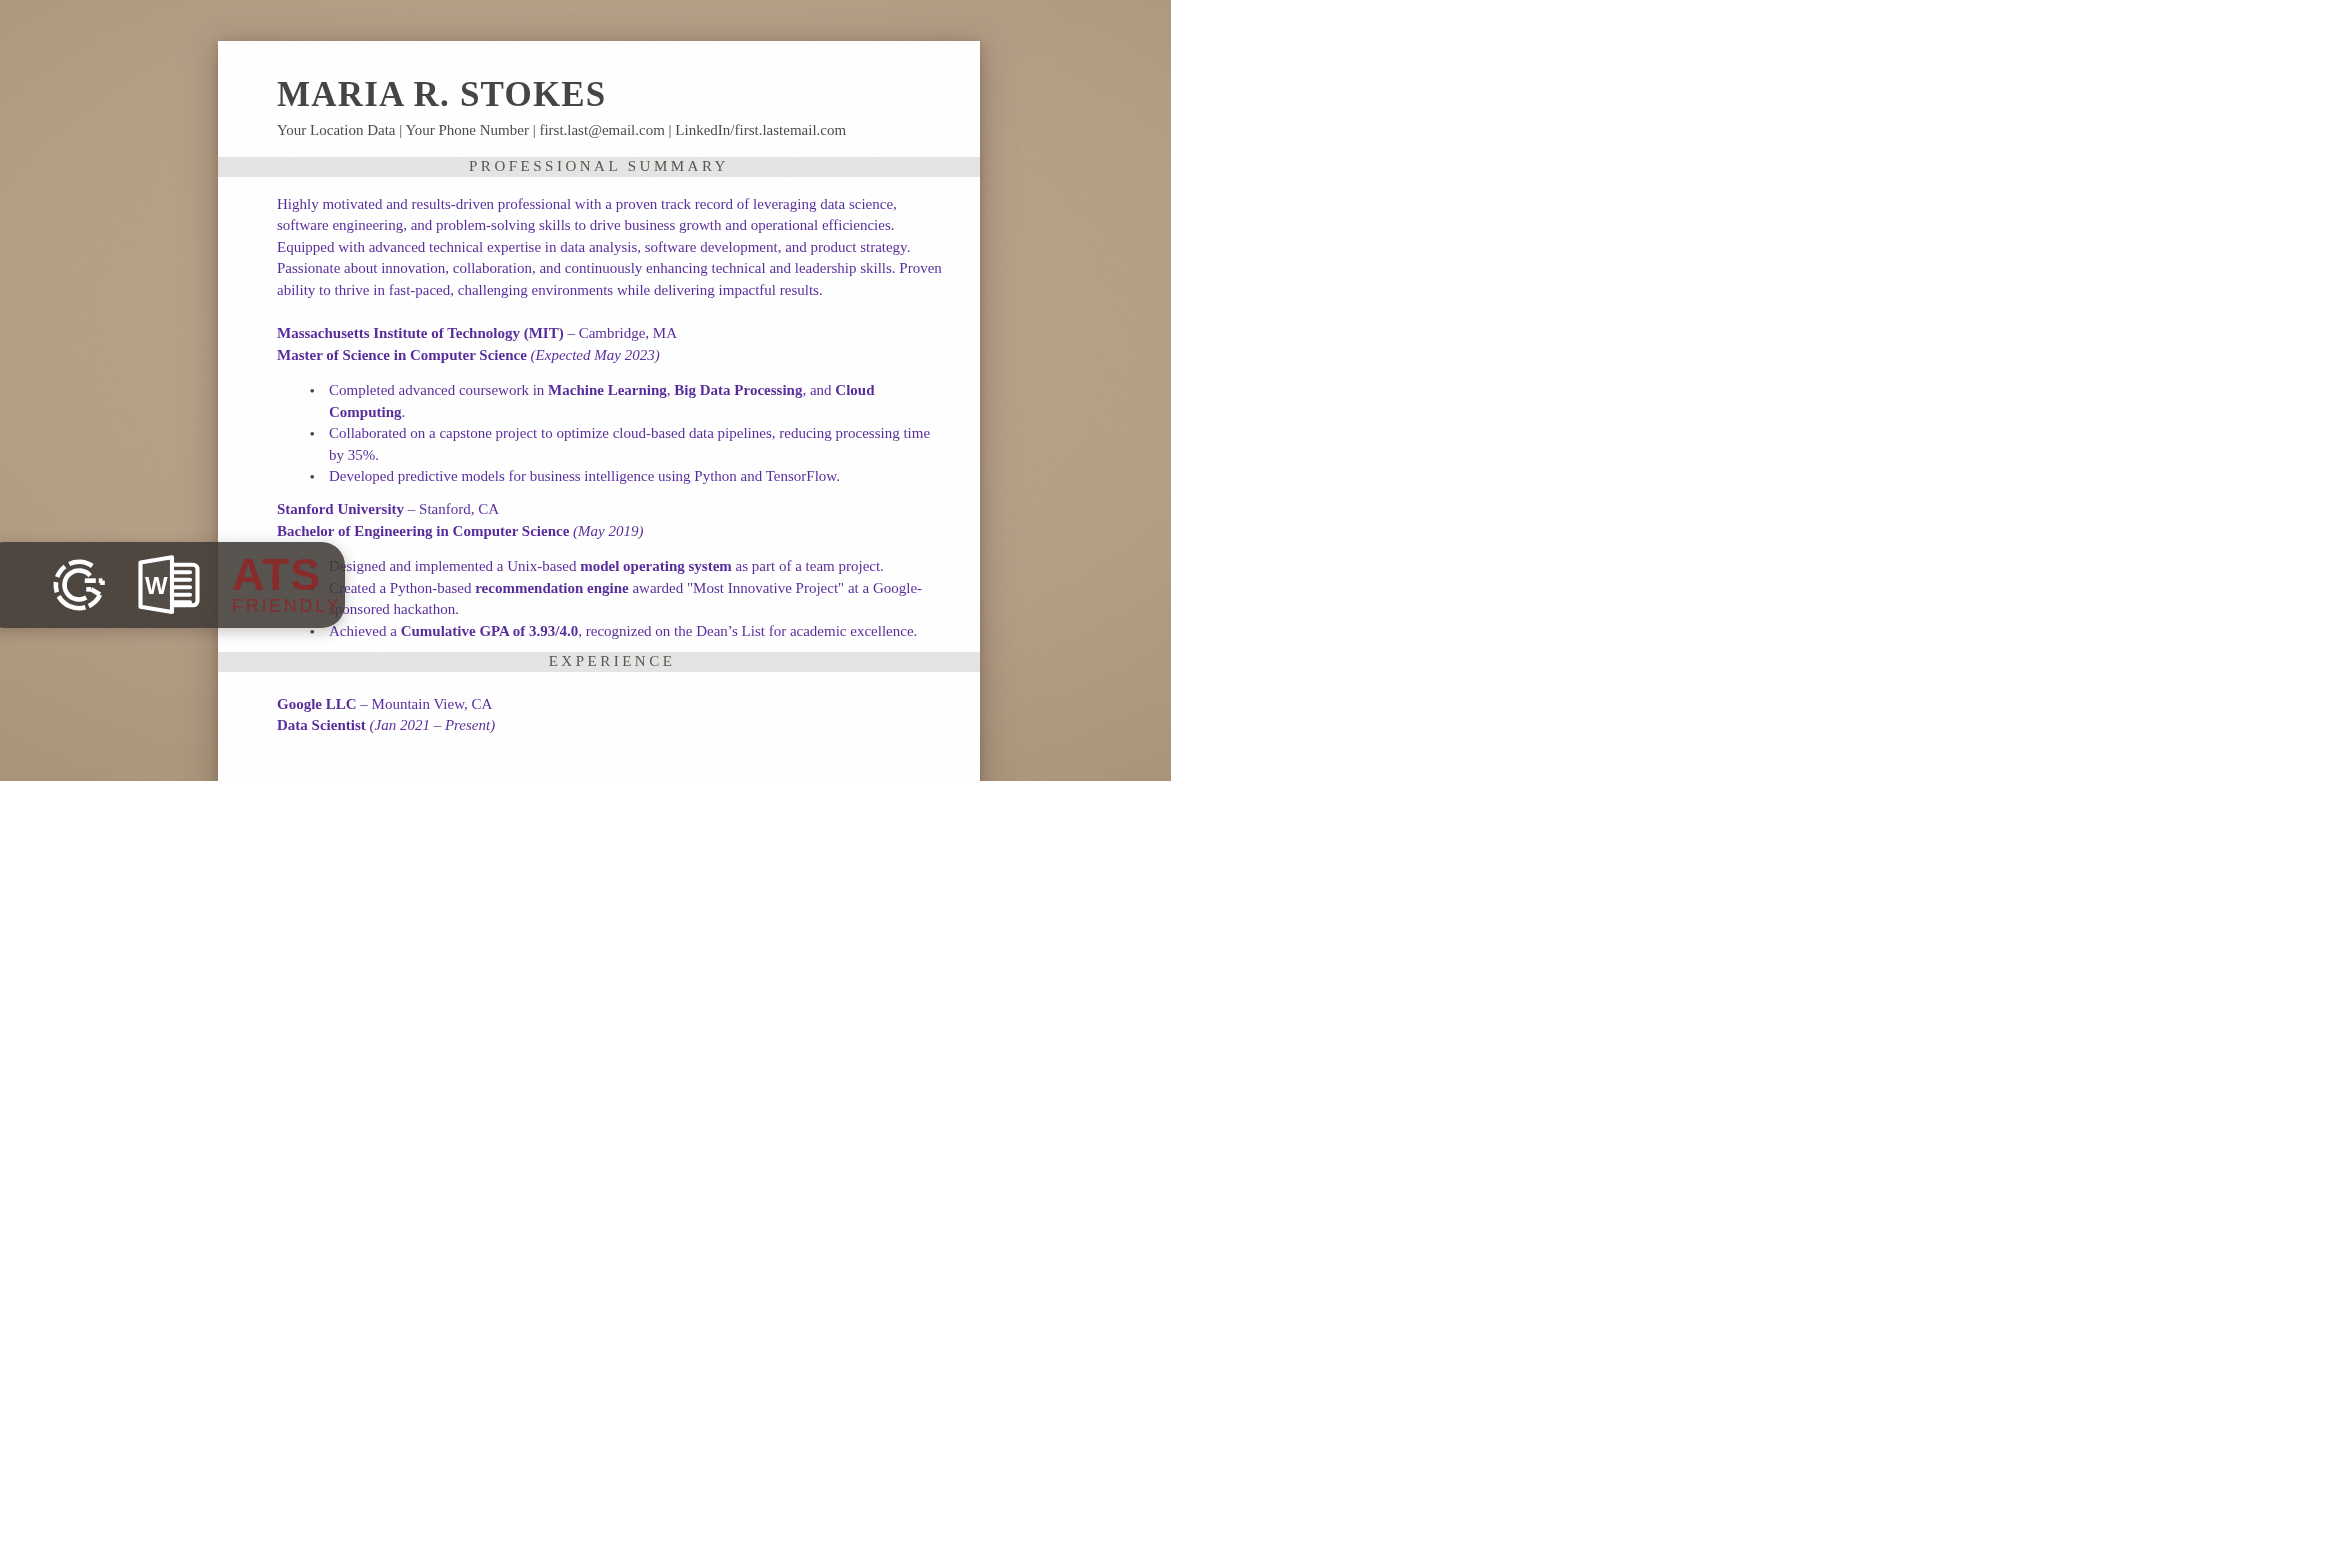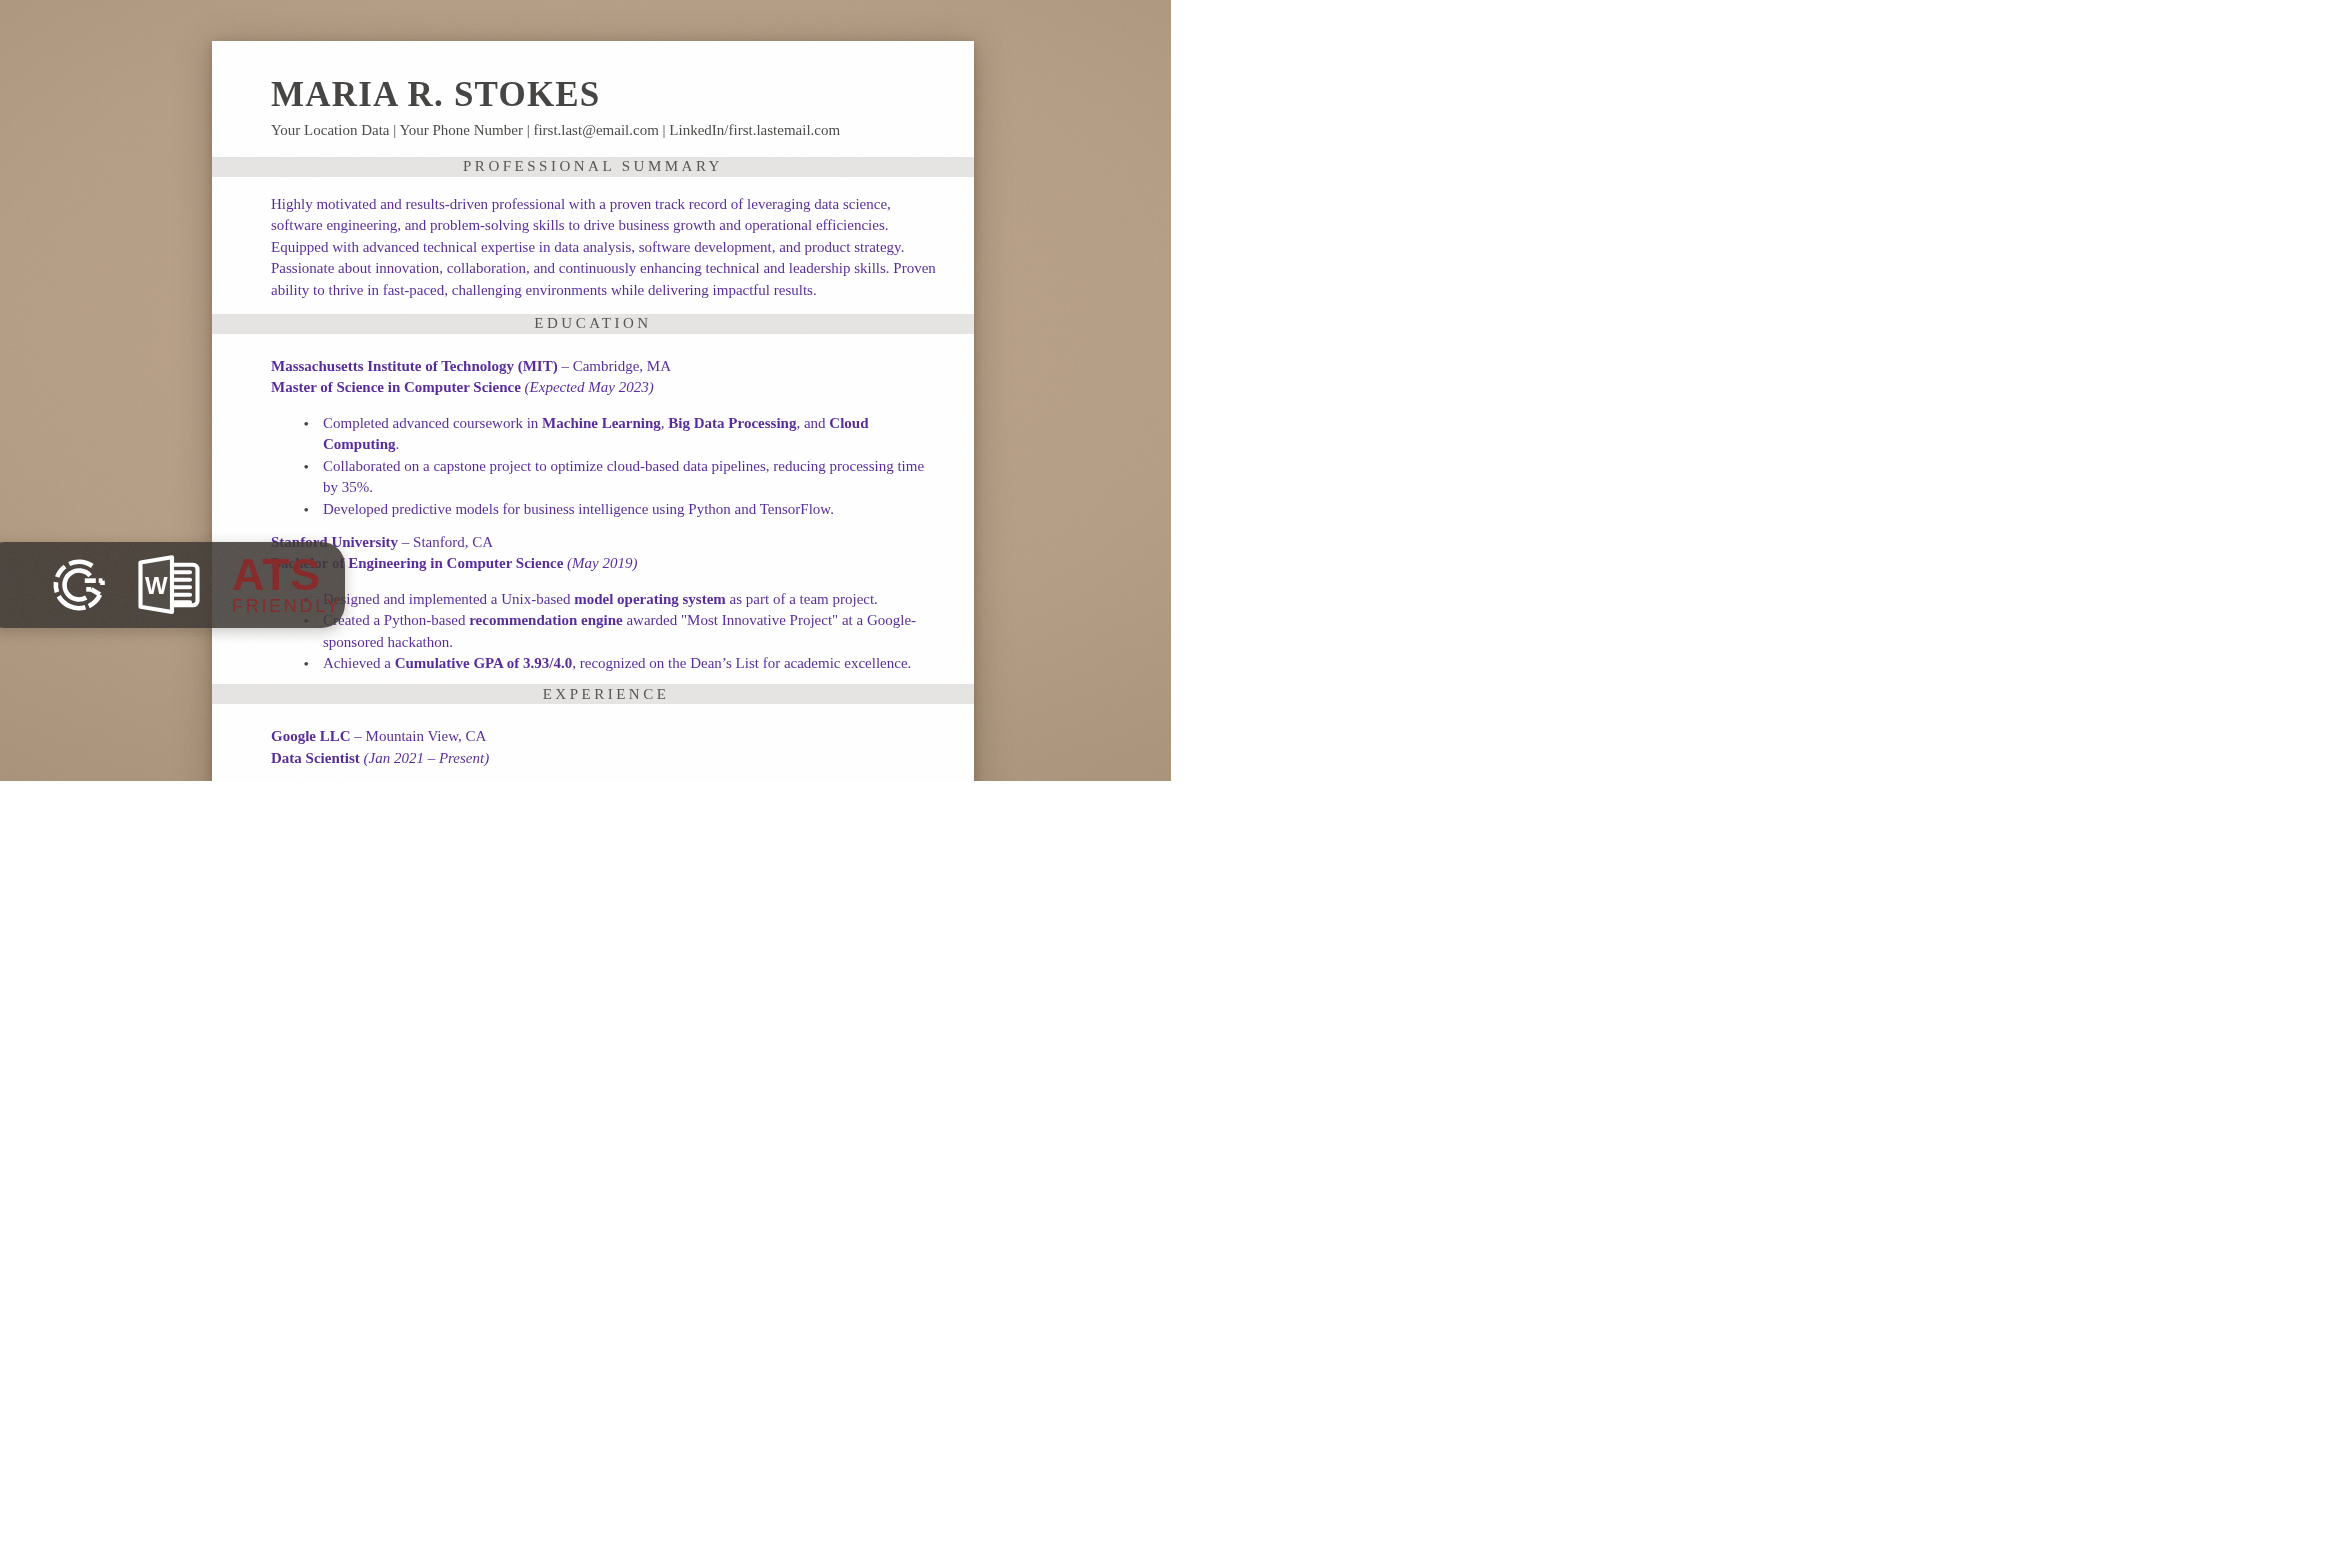--- a/index.html
+++ b/index.html
@@ -11,21 +11,21 @@
     background:#af977d;
   }
   .backdrop{
     position:absolute; inset:0;
     background:radial-gradient(115% 95% at 52% 42%, #b79d83 0%, #b0987e 45%, #a18a6f 82%, #96805f 100%);
   }
   .noise{ position:absolute; inset:0; z-index:40; pointer-events:none; }
 
   
   .paper{
-    position:absolute; left:212px; top:41px; width:762px; height:874px;
+    position:absolute; left:218px; top:41px; width:762px; height:874px;
     background:#fefefe; z-index:10;
     box-shadow:0 4.7px 33px rgba(62,45,28,.38), 0 1.6px 7.8px rgba(62,45,28,.25);
   }
   .pad{ padding-left:59px; padding-right:36px; }
 
   h1.name{
     margin-top:35px; font-weight:bold; font-size:35px; line-height:37px;
     letter-spacing:1.2px; color:#3a3937;
   }
   .contact{
@@ -83,23 +83,20 @@
       <h1 class="name">MARIA R. STOKES</h1>
       <div class="contact">Your Location Data | Your Phone Number | first.last@email.com | LinkedIn/first.lastemail.com</div>
     </div>
 
     <div class="bar">
       <span>PROFESSIONAL SUMMARY</span>
     </div>
 
     <p class="summary bodytext pad">Highly motivated and results-driven professional with a proven track record of leveraging data science, software engineering, and problem-solving skills to drive business growth and operational efficiencies. Equipped with advanced technical expertise in data analysis, software development, and product strategy. Passionate about innovation, collaboration, and continuously enhancing technical and leadership skills. Proven ability to thrive in fast-paced, challenging environments while delivering impactful results.</p>
 
-    <div class="bar edu">
-      <span>EDUCATION</span>
-    </div>
 
     <div class="section bodytext pad">
       <p class="line entry-first"><span class="b">Massachusetts Institute of Technology (MIT)</span><span> – Cambridge, MA</span></p>
       <p class="line"><span class="b">Master of Science in Computer Science</span><span> </span><span class="i">(Expected May 2023)</span></p>
       <ul class="bullets">
         <li><span>Completed advanced coursework in </span><span class="b">Machine Learning</span><span>, </span><span class="b">Big Data Processing</span><span>, and </span><span class="b">Cloud Computing</span><span>.</span></li>
         <li><span>Collaborated on a capstone project to optimize cloud-based data pipelines, reducing processing time by 35%.</span></li>
         <li><span>Developed predictive models for business intelligence using Python and TensorFlow.</span></li>
       </ul>
 

